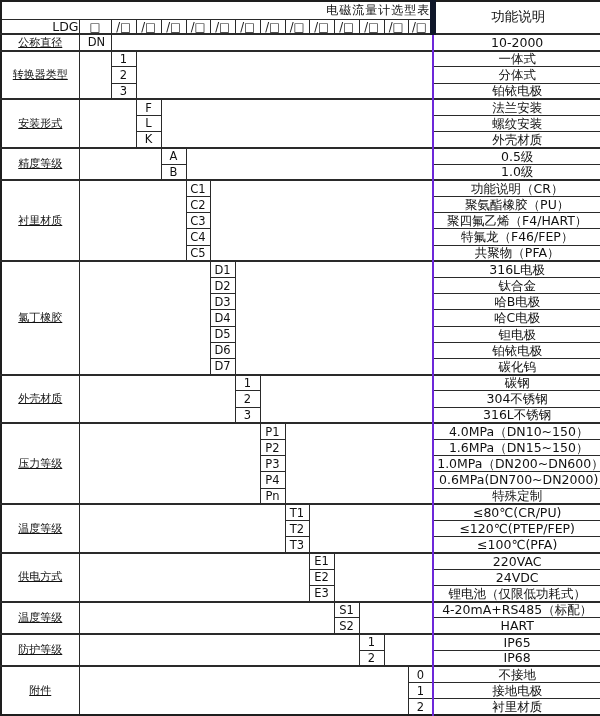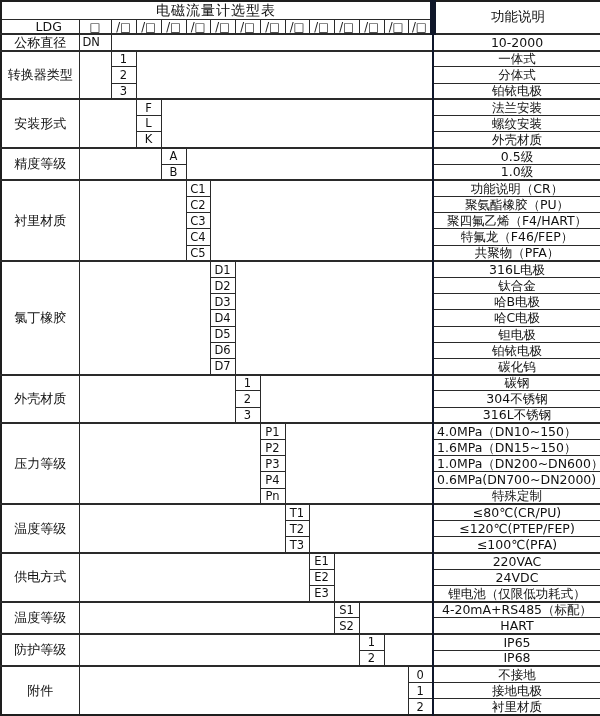--- a/index.html
+++ b/index.html
@@ -18,27 +18,27 @@
     text-align:center;
     vertical-align:middle;
     white-space:nowrap;
     overflow:hidden;
     line-height:1.05;
   }
   tr { height:16px; }
   tr.r-title { height:18px; }
   tr.r-ldg  { height:15px; }
   tr.blk td { border-top-width:2px; }
-  td.title-cell { font-size:14px; letter-spacing:1px; }
+  td.title-cell { font-size:12px; letter-spacing:1px;text-align:right; }
   td.fn-head { font-size:13.5px; border-left:6px solid #0f172a;font-family:Liberation Mono, monospace; }
-  td.desc { border-left:2px solid #0f172a; }
+  td.desc { border-left:2px solid #6d28d9; }
   td.code { font-size:11.5px; }
-  td.label { font-size:13px; }
-  td.left { text-align:left; padding-left:3px; }
-  td.ldg { text-align:center; padding-left:17px; font-size:12.5px; }
+  td.label { font-size:11px;text-decoration:underline; }
+  td.left { text-align:center; padding-left:3px; }
+  td.ldg { text-align:right; padding-left:17px; font-size:12.5px; }
 </style>
 </head>
 <body>
 
 <table class="sel">
   <colgroup>
     <col style="width:78px">
       <col style="width:32px">
     <col style="width:25px">
       <col style="width:25px">

